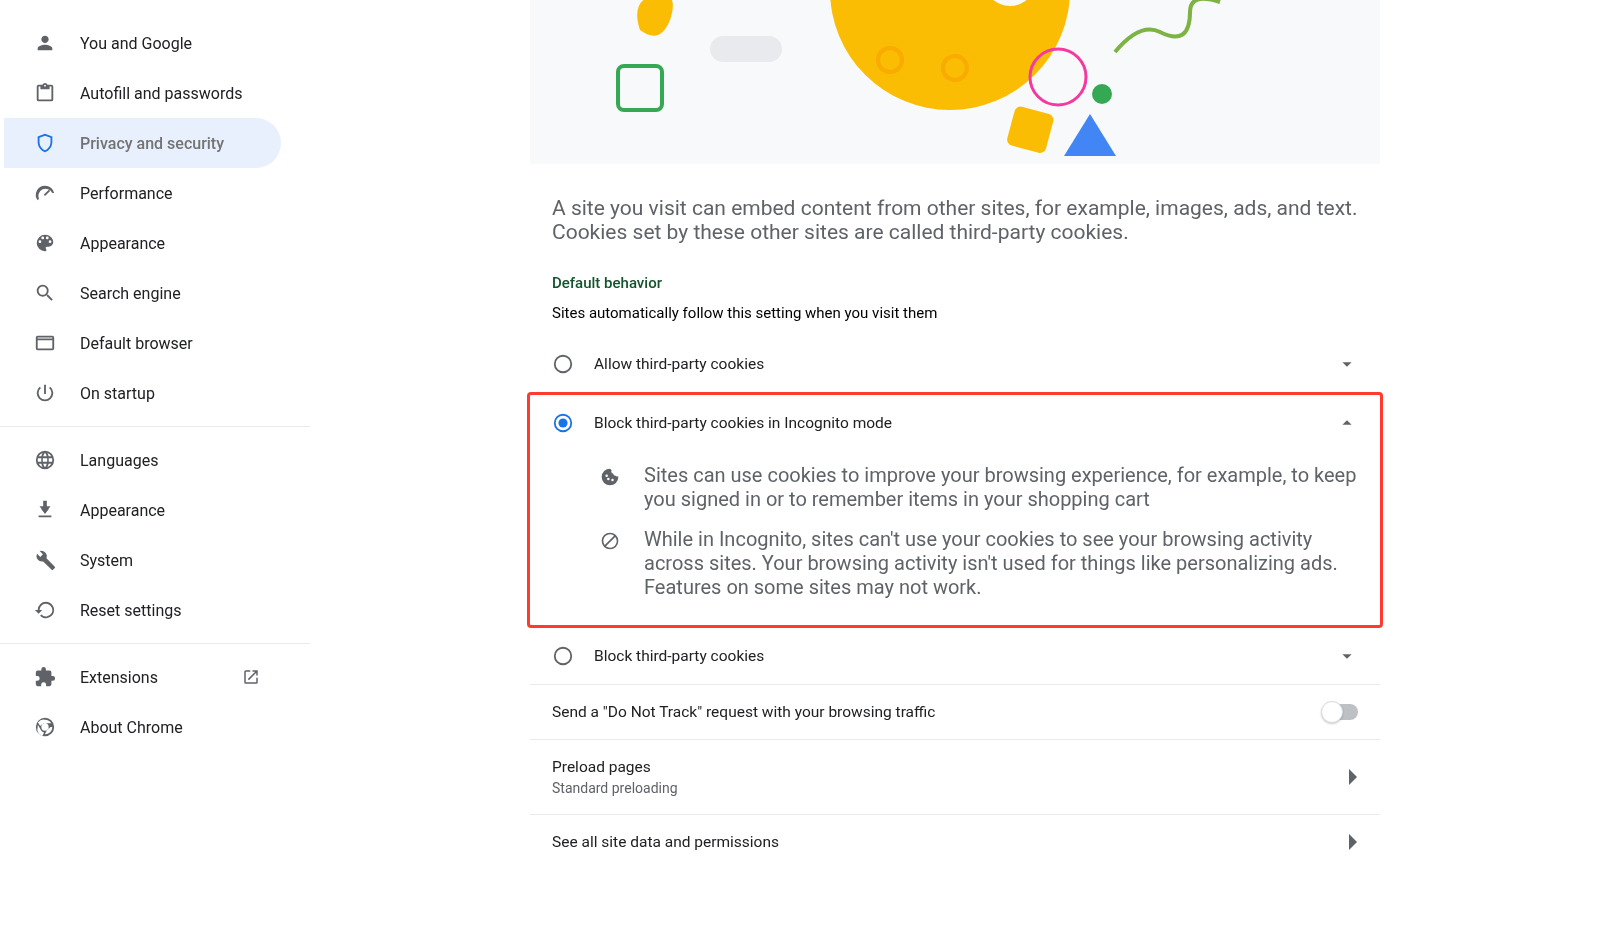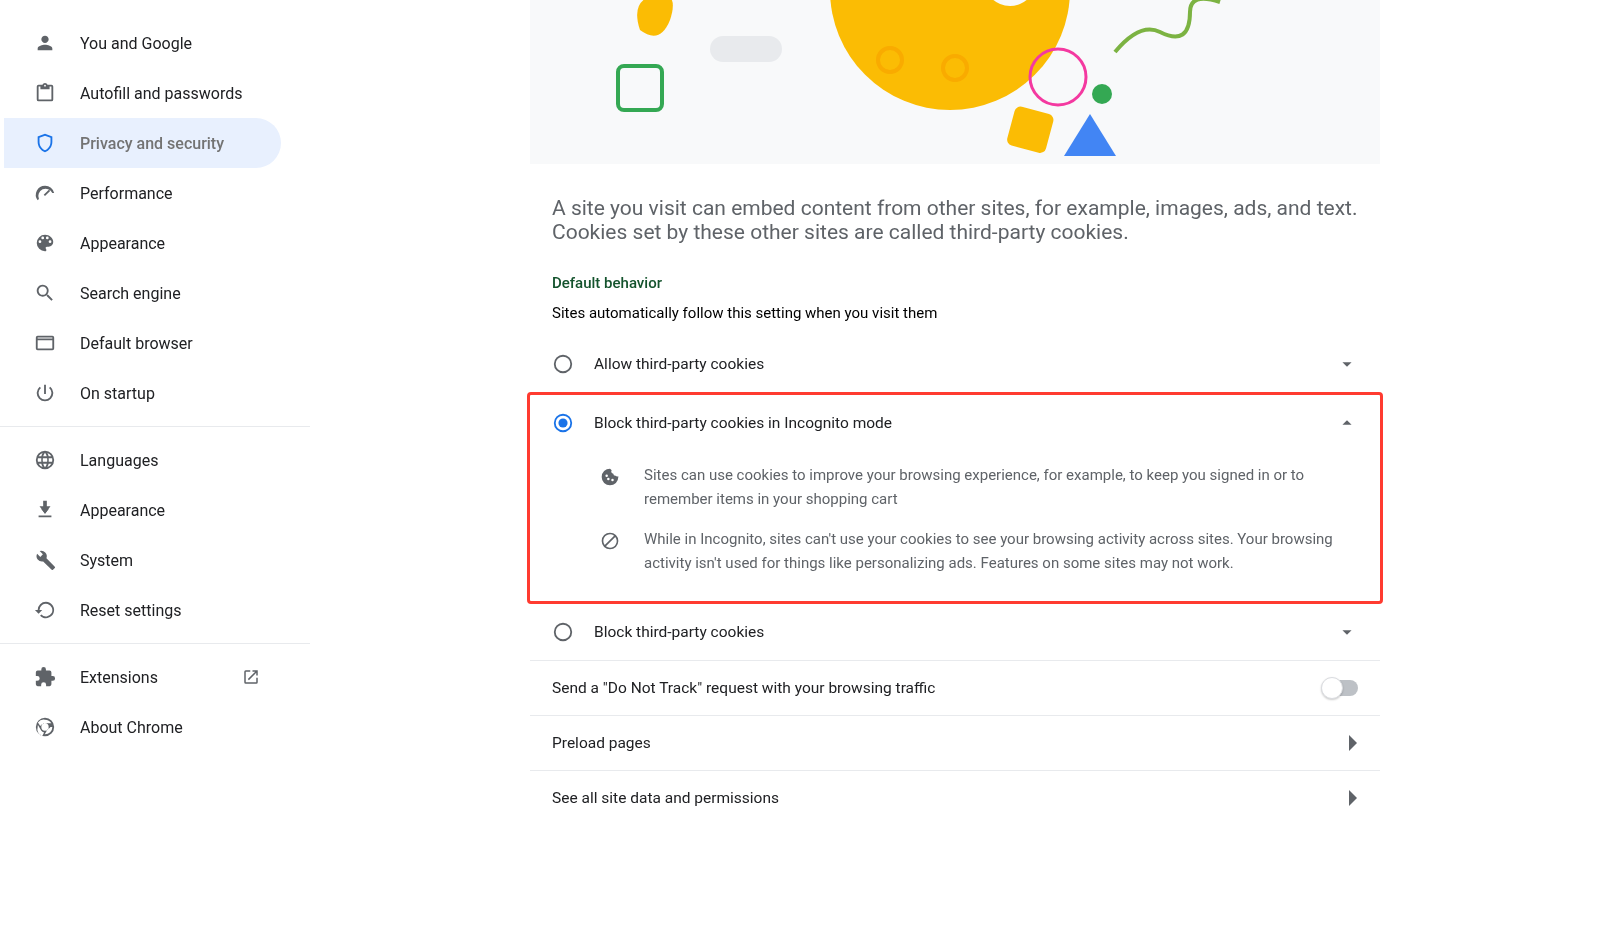--- a/index.html
+++ b/index.html
@@ -138,21 +138,21 @@
     margin-left: 46px;
     margin-right: 22px;
     margin-top: 2px;
     flex-shrink: 0;
     display:flex; align-items:center; justify-content:center;
   }
   .detail-row .d-icon svg { width: 20px; height: 20px; fill: #5f6368; }
   .detail-row .d-text {
     flex: 1;
     color: #5f6368;
-    font-size: 15px;
+    font-size: 20px;
     line-height: 24px;
   }
 
   .setting-row {
     border-top: 1px solid #e8eaed;
     display: flex;
     align-items: center;
     padding: 18px 22px;
     cursor: pointer;
   }
@@ -425,20 +425,21 @@
         <div class="sr-title">Send a "Do Not Track" request with your browsing traffic</div>
       </div>
       <div class="sr-trailing">
         <div class="toggle"></div>
       </div>
     </div>
 
     <div class="setting-row">
       <div class="sr-main">
         <div class="sr-title">Preload pages</div>
+        <div class="sr-sub">Standard preloading</div>
       </div>
       <div class="sr-trailing arrow-right">
           <svg viewBox="0 0 10 16">
             <path d="M1 0l8 8-8 8z"></path>
           </svg>
         </div>
     </div>
 
     <div class="setting-row">
       <div class="sr-main">

